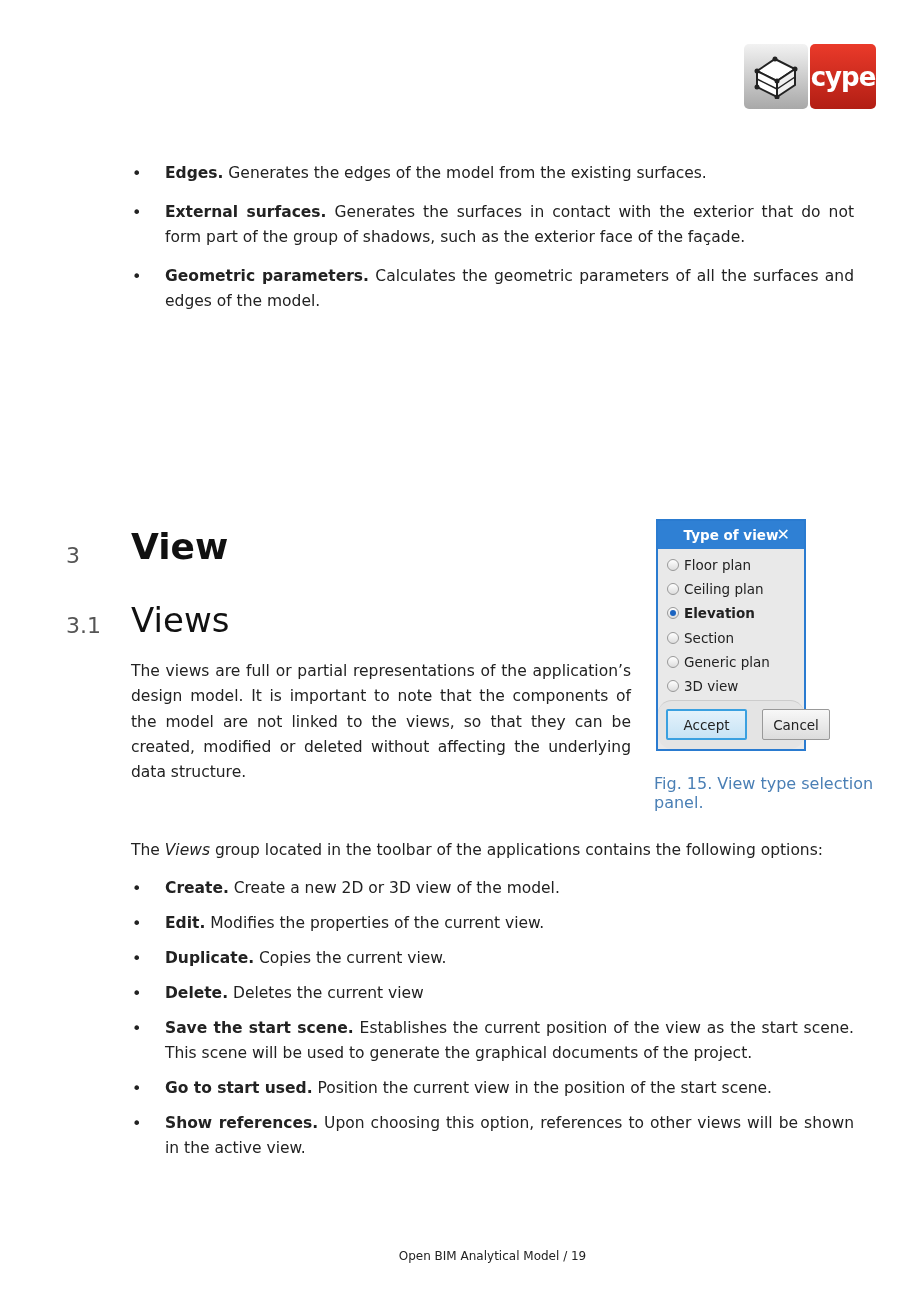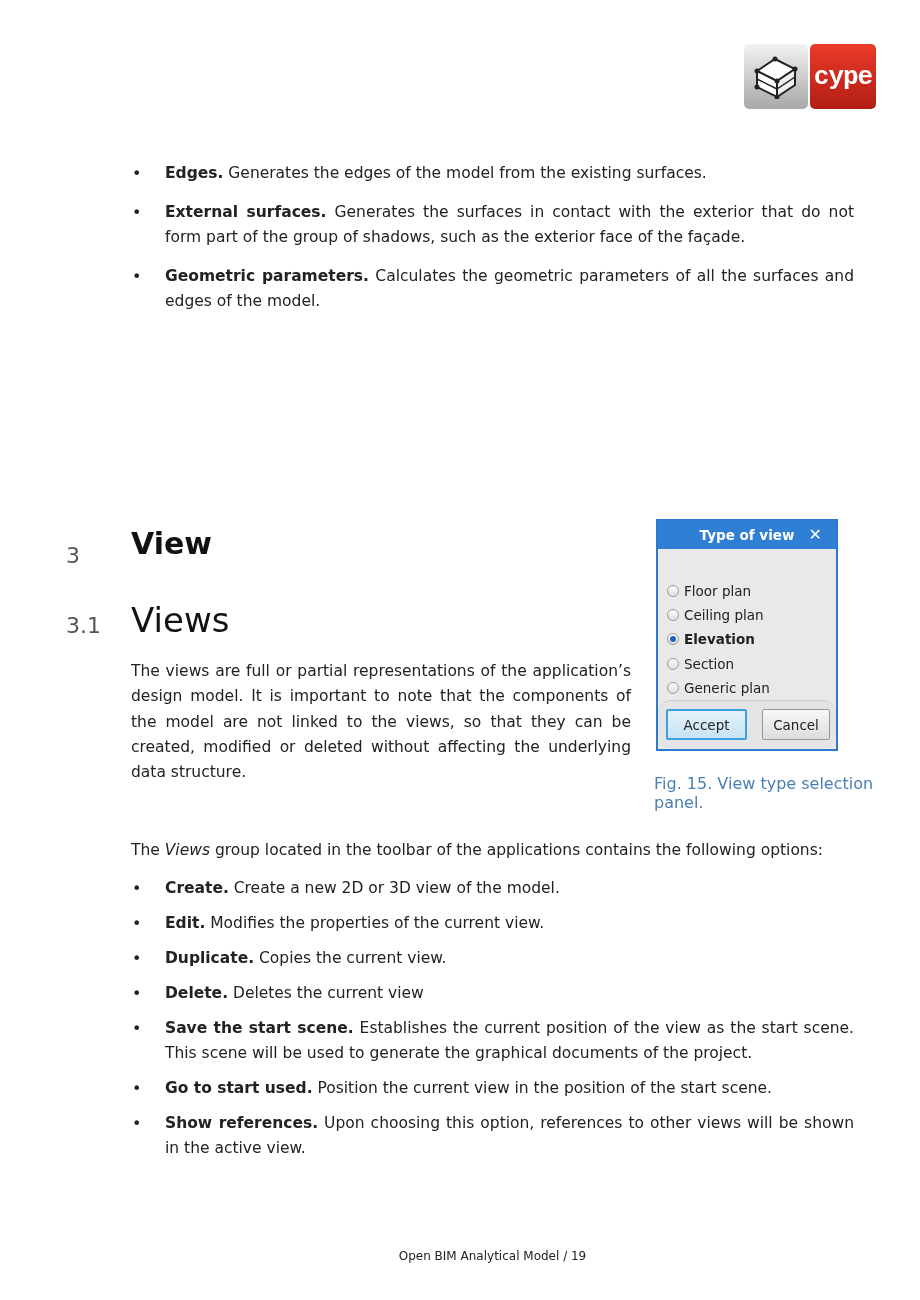--- a/index.html
+++ b/index.html
@@ -1,33 +1,33 @@
 <!DOCTYPE html>
 <html><head>
 <meta charset="utf-8">
 <style>
   html, body { margin:0; padding:0; }
   body { width:920px; height:1300px; background:#fff; position:relative; font-family:"DejaVu Sans", sans-serif; color:#222; overflow:hidden; }
   .logo { position:absolute; left:744px; top:44px; width:132px; height:65px; display:flex; gap:2px; }
   .logo .house { width:64px; height:65px; border-radius:5px; background:linear-gradient(#f2f2f2,#a8a8a8); display:flex; align-items:center; justify-content:center; }
-  .logo .brand { width:66px; height:65px; border-radius:5px; background:linear-gradient(#ea3a2a,#b21e14); color:#fff; font-weight:bold; font-size:26px; display:flex; align-items:center; justify-content:center; letter-spacing:-1px;font-family:Liberation Mono, monospace; }
+  .logo .brand { width:66px; height:65px; border-radius:5px; background:linear-gradient(#ea3a2a,#b21e14); color:#fff; font-weight:bold; font-size:26px; display:flex; align-items:center; justify-content:center; letter-spacing:-1px; }
   .bullets { position:absolute; left:132px; width:722px; margin:0; padding:0; list-style:none; font-size:15.5px; line-height:25px; }
   .bullets li { position:relative; padding-left:33px; text-align:justify; }
   .bullets li::before { content:"\2022"; position:absolute; left:0; top:0; font-size:16px; }
   .bullets b { font-weight:bold; }
   .b1 li { margin-bottom:14px; }
   .b2 li { margin-bottom:10px; }
   .h-num { position:absolute; color:#555; font-size:22px; }
-  .h1 { position:absolute; left:131px; top:526px; font-size:30px; font-weight:bold; color:#111; }
+  .h1 { position:absolute; left:131px; top:526px; font-size:36px; font-weight:bold; color:#111; }
   .h2 { position:absolute; left:131px; top:600px; font-size:34px; color:#111; }
   .para { position:absolute; left:131px; width:500px; font-size:15.5px; line-height:25.3px; text-align:justify; }
-  .dialog { position:absolute; left:656px; top:519px; width:182px; height:232px; border:2px solid #2a7bd0; background:#e9e9e9; box-sizing:border-box; }
+  .dialog { position:absolute; left:656px; top:519px; width:150px; height:232px; border:2px solid #2a7bd0; background:#e9e9e9; box-sizing:border-box; }
   .dlg-title { height:28px; background:#2f80d4; color:#fff; font-weight:bold; font-size:13.5px; display:flex; align-items:center; justify-content:center; position:relative; }
   .dlg-close { position:absolute; right:14px; top:4px; font-size:16px; cursor:pointer; }
-  .opts { padding:20px 0 0 9px;margin-top:10px; }
+  .opts { padding:4px 0 0 9px; }
   .opt { display:flex; align-items:center; height:24.2px; font-size:13.5px; color:#222; }
   .radio { width:12px; height:12px; border-radius:50%; border:1px solid #999; background:linear-gradient(#fff,#ddd); margin-right:5px; box-sizing:border-box; position:relative; }
   .radio.on::after { content:""; position:absolute; left:2px; top:2px; width:6px; height:6px; border-radius:50%; background:#1c64c0; }
   .opt.sel { font-weight:bold; }
   .dlg-foot { position:absolute; left:0; right:0; bottom:0; height:48px; border-top:1px solid #ccc; background:#e4e4e4;border-radius:14px; }
   .btn { position:absolute; top:8px; height:31px; font-size:13.5px; display:flex; align-items:center; justify-content:center; box-sizing:border-box; border-radius:2px; }
   .accept { left:8px; width:81px; border:2px solid #3aa0e0; background:linear-gradient(#e4f2fb,#c7e3f5); }
   .cancel { left:104px; width:68px; border:1px solid #999; background:linear-gradient(#f8f8f8,#dcdcdc); }
   .caption { position:absolute; left:654px; top:774px; font-size:16px; color:#4a7fb5; }
   .footer { position:absolute; left:0; width:985px; top:1249px; text-align:center; font-size:12px; color:#222; }

